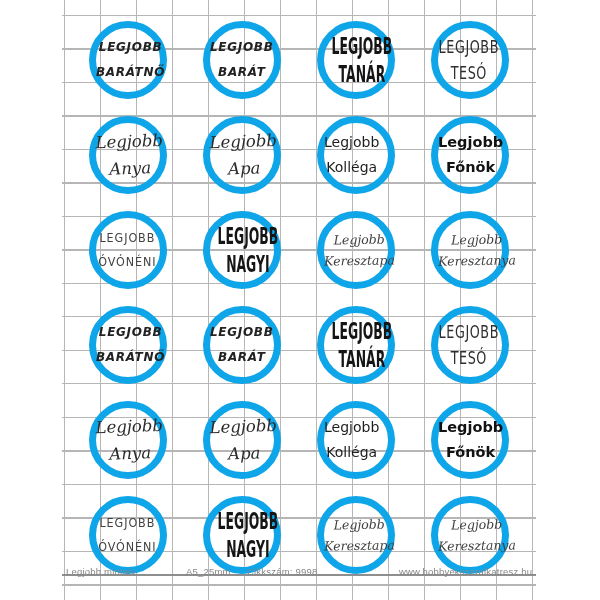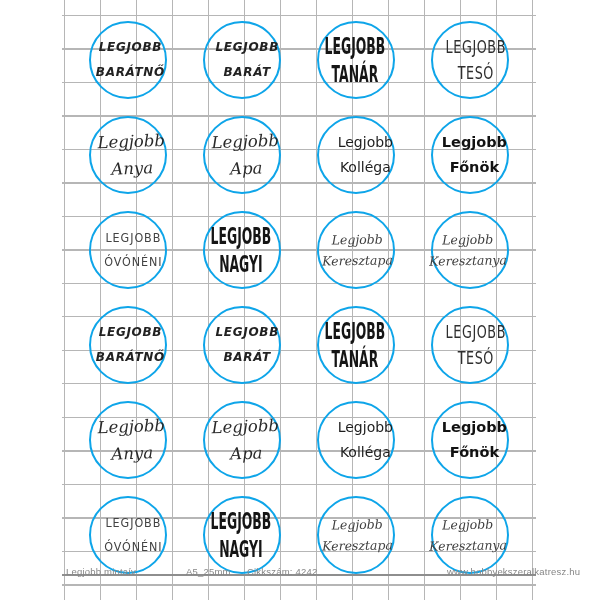--- a/index.html
+++ b/index.html
@@ -12,22 +12,22 @@
   .grid{
     position:absolute;left:62px;top:0;width:474px;height:600px;
     background-image:
       repeating-linear-gradient(to right,#b6b6b6 0 1px,transparent 1px 36px),
       repeating-linear-gradient(to bottom,#b6b6b6 0 1px,transparent 1px 33.5px);
     background-position:2px 0,0 15px;
   }
   
   .circle{
     position:absolute;width:78px;height:78px;border-radius:50%;
-    border:2px solid #0ea5e9;background:transparent;
-    display:flex;align-items:center;justify-content:flex-end;text-align:center;
+    border:7px solid #0ea5e9;background:transparent;
+    display:flex;align-items:center;justify-content:flex-start;text-align:center;
     box-sizing:border-box;
   }
   .label{display:flex;flex-direction:column;align-items:center;}
   .label span{display:block;white-space:nowrap;}
   
   .caps-italic{font-family:"DejaVu Sans",sans-serif;font-style:italic;font-weight:700;
     font-size:12px;letter-spacing:.7px;line-height:25px;color:#222;}
   .tall-bold{font-family:"DejaVu Sans",sans-serif;font-weight:700;
     font-size:15.5px;line-height:18.5px;transform:scale(.8,1.48);color:#151515;}
   .tall-light{font-family:"DejaVu Sans",sans-serif;font-weight:400;
@@ -39,21 +39,21 @@
   .comic-bold{font-family:"DejaVu Sans",sans-serif;font-weight:700;
     font-size:14.5px;line-height:25px;color:#121212;}
   .caps-thin{font-family:"DejaVu Sans",sans-serif;font-weight:400;
     font-size:12px;letter-spacing:1px;line-height:24px;transform:scaleX(.93);color:#424242;}
   .hand-light{font-family:"DejaVu Serif",serif;font-style:italic;font-weight:400;
     font-size:12.5px;line-height:21px;transform:rotate(-1deg);color:#404040;}
   
   .footer-line{position:absolute;left:62px;top:574px;width:474px;height:1.5px;background:#8e8e8e;}
   .footer-text{position:absolute;top:566px;font-size:9.5px;color:#868686;letter-spacing:.2px;
     font-family:"Liberation Sans",sans-serif;white-space:nowrap;}
-  .ft-1{left:66px;} .ft-2{left:167px;margin-left:19px;} .ft-3{left:247px;} .ft-4{left:399px;margin-left:48px;}
+  .ft-1{left:66px;} .ft-2{left:167px;margin-left:19px;} .ft-3{left:247px;} .ft-4{left:399px;}
 </style>
 </head>
 <body>
 
 <div class="grid"></div>
 
 <div id="badges">
     <div class="circle" style="left: 89px; top: 21px;">
       <div class="label caps-italic">
         <span>LEGJOBB</span>
@@ -196,14 +196,14 @@
       <div class="label hand-light">
         <span>Legjobb</span>
         <span>Keresztanya</span>
       </div>
     </div>
   </div>
 
 <div class="footer-line"></div>
 <span class="footer-text ft-1">Legjobb mintaív</span>
 <span class="footer-text ft-2">A5_25mm</span>
-<span class="footer-text ft-3">Cikkszám: 4242</span>
+<span class="footer-text ft-3">Cikkszám: 9998</span>
 <span class="footer-text ft-4">www.hobbyekszeralkatresz.hu</span>
 
 </body></html>

